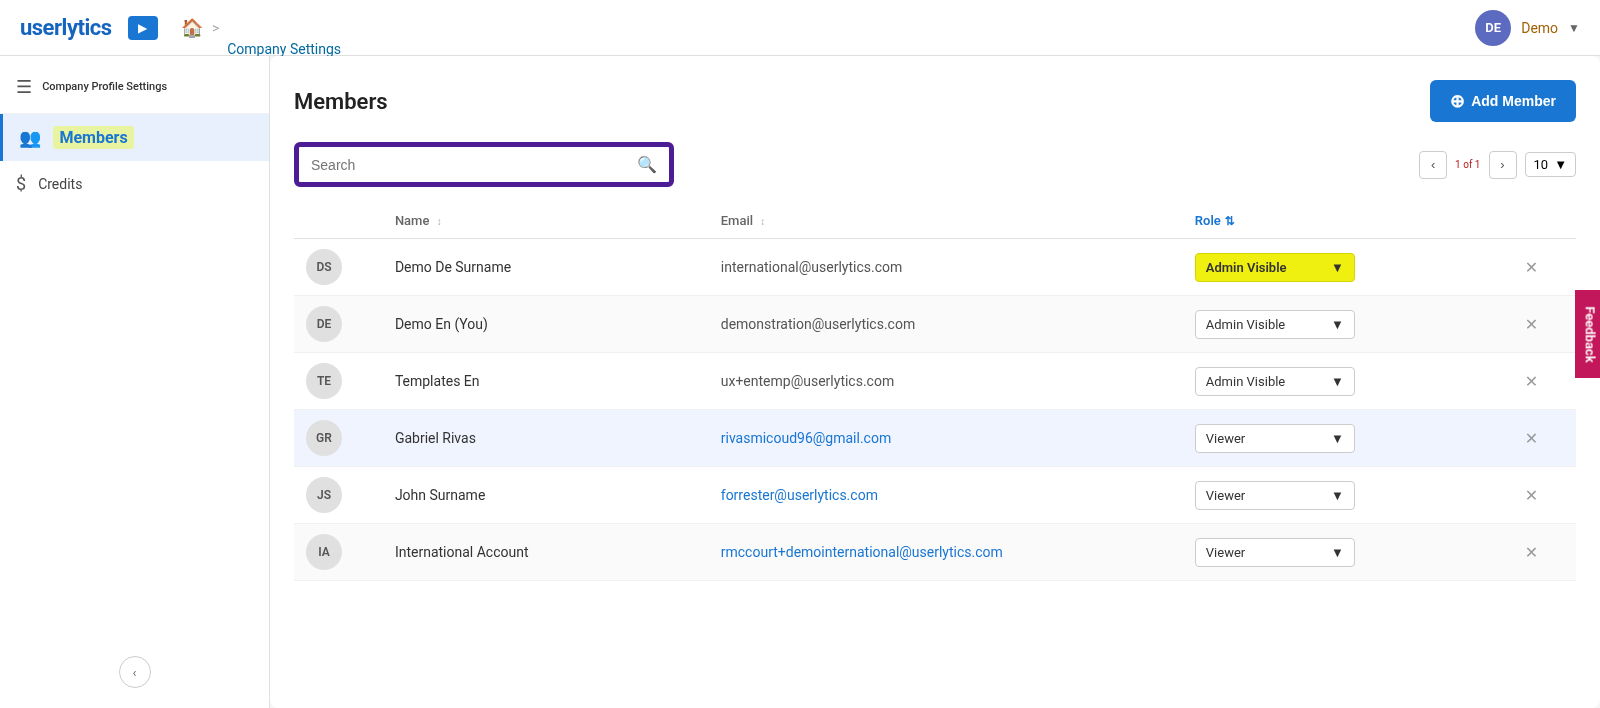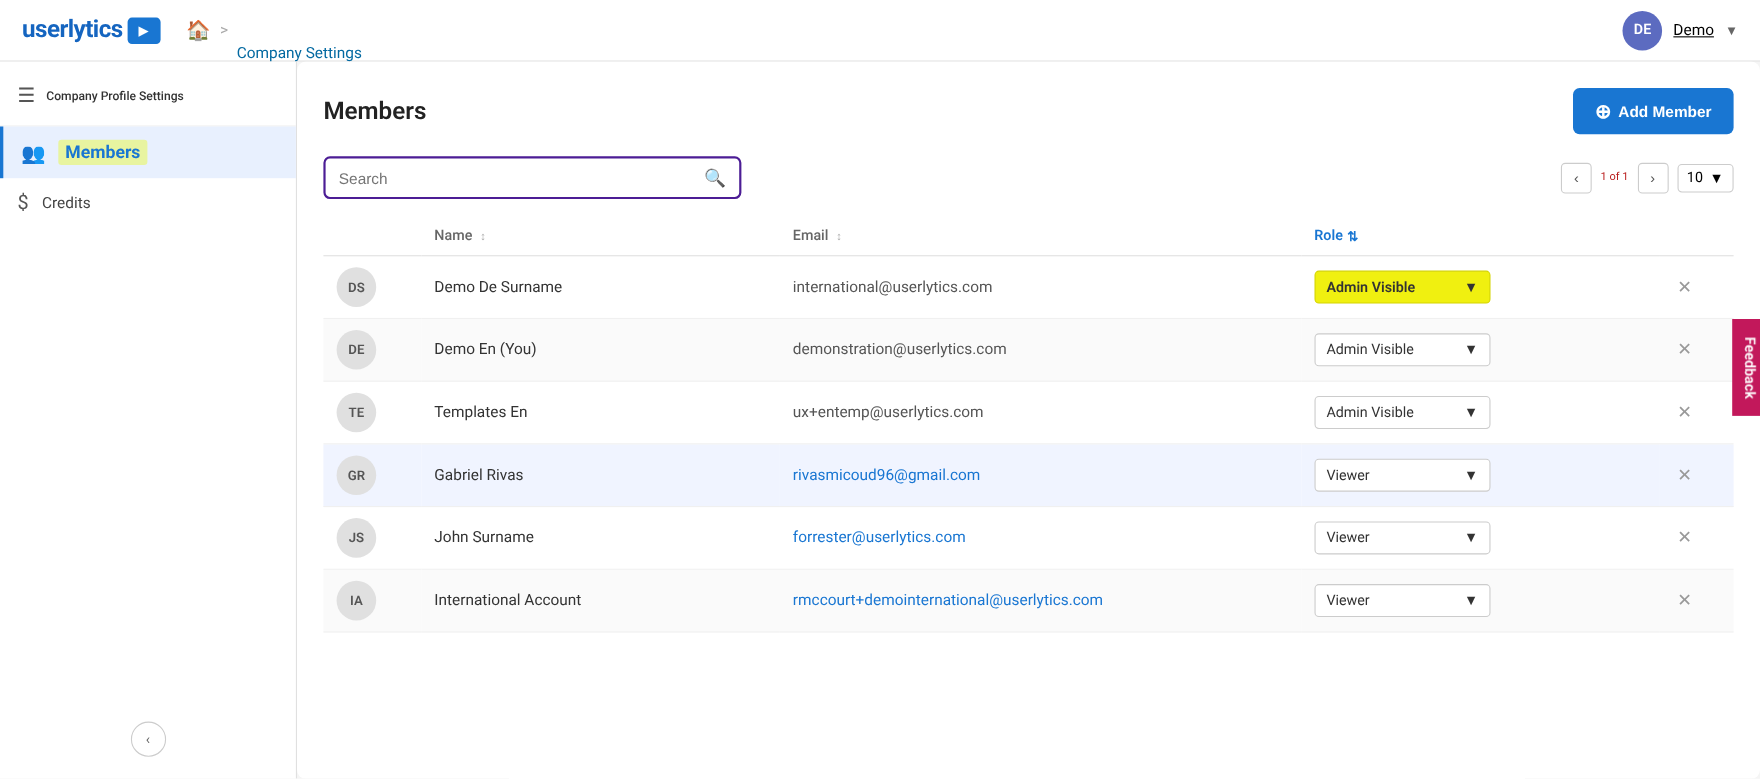--- a/index.html
+++ b/index.html
@@ -3,38 +3,38 @@
   <meta charset="utf-8">
   <style>
     * { box-sizing: border-box; margin: 0; padding: 0; }
     body { font-family: -apple-system, BlinkMacSystemFont, 'Segoe UI', Roboto, sans-serif; background: #f5f5f5; height: 708px; overflow: hidden; display: flex; flex-direction: column; }
 
     
     .topnav {
       display: flex; align-items: center; background: #fff;
       border-bottom: 1px solid #e0e0e0; padding: 0 20px; height: 56px; flex-shrink: 0;
     }
-    .logo { display: flex; align-items: center; gap: 4px; margin-right: 24px; }
+    .logo { display: flex; align-items: center; gap: 16px; margin-right: 24px; }
     .logo-text { font-size: 22px; font-weight: 400; color: #1565c0; letter-spacing: -0.5px; }
     .logo-text span { font-weight: 700; }
     .logo-icon {
       width: 30px; height: 24px; background: #1976d2; border-radius: 4px;
       display: flex; align-items: center; justify-content: center;
     }
     .logo-icon::after { content: '▶'; color: #fff; font-size: 12px; }
     .breadcrumb { display: flex; align-items: center; gap: 8px; color: #666; font-size: 14px; flex: 1; }
     .breadcrumb-sep { color: #aaa; }
     .breadcrumb-link { color: #0369a1; margin-top: 42px; }
     .nav-right { display: flex; align-items: center; gap: 10px; }
     .avatar-circle {
       width: 36px; height: 36px; border-radius: 50%; background: #5c6bc0;
       display: flex; align-items: center; justify-content: center;
       color: #fff; font-size: 13px; font-weight: 600;
     }
-    .user-name { font-size: 14px; color: #000000; text-decoration: underline; }
+    .user-name { font-size: 14px; color: #a16207; }
     .chevron-down { color: #666; font-size: 12px; }
 
     
     .layout { display: flex; flex: 1; overflow: hidden; }
 
     
     .sidebar {
       width: 270px; background: #fff; border-right: 1px solid #e0e0e0;
       flex-shrink: 0; display: flex; flex-direction: column; position: relative;
     }
@@ -79,21 +79,21 @@
       background: #1976d2; color: #fff; border: none;
       padding: 10px 20px; border-radius: 6px;
       font-size: 14px; font-weight: 600; cursor: pointer;
       display: flex; align-items: center; gap: 6px;
     }
     .add-member-btn .plus { font-size: 18px; }
 
     
     .search-pagination { display: flex; align-items: center; justify-content: space-between; margin-bottom: 16px; }
     .search-box {
-      display: flex; align-items: center; border: 2px solid #4c1d95;
+      display: flex; align-items: center; border: 5px solid #4c1d95;
       border-radius: 6px; padding: 8px 12px; width: 380px; background: #fff;
     }
     .search-input { border: none; outline: none; font-size: 14px; color: #555; flex: 1; background: transparent; }
     .search-icon-wrap { color: #aaa; font-size: 16px; }
     .pagination { display: flex; align-items: center; gap: 8px; }
     .pag-btn {
       width: 28px; height: 28px; border: 1px solid #ccc; border-radius: 4px;
       background: #fff; cursor: pointer; display: flex; align-items: center; justify-content: center;
       font-size: 13px; color: #555;
     }

